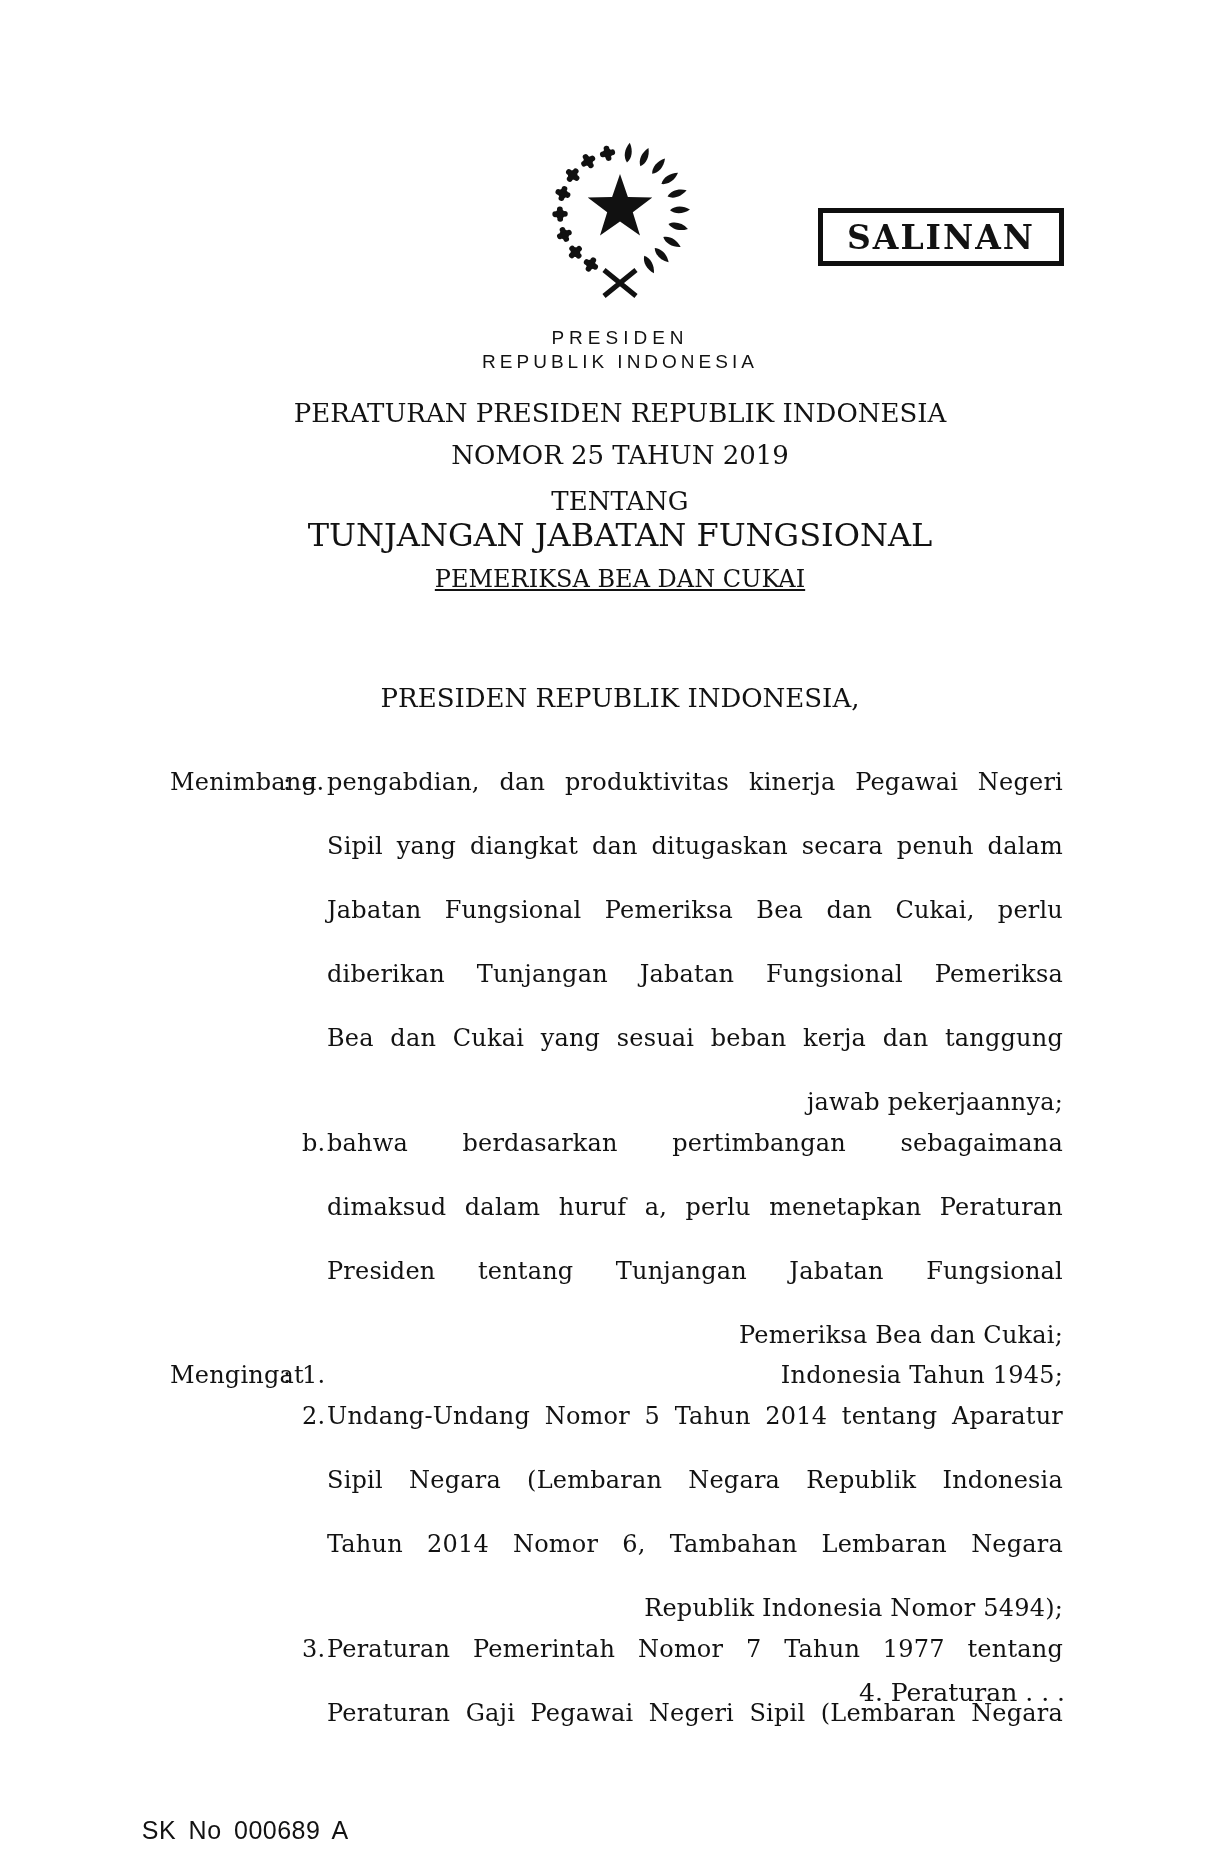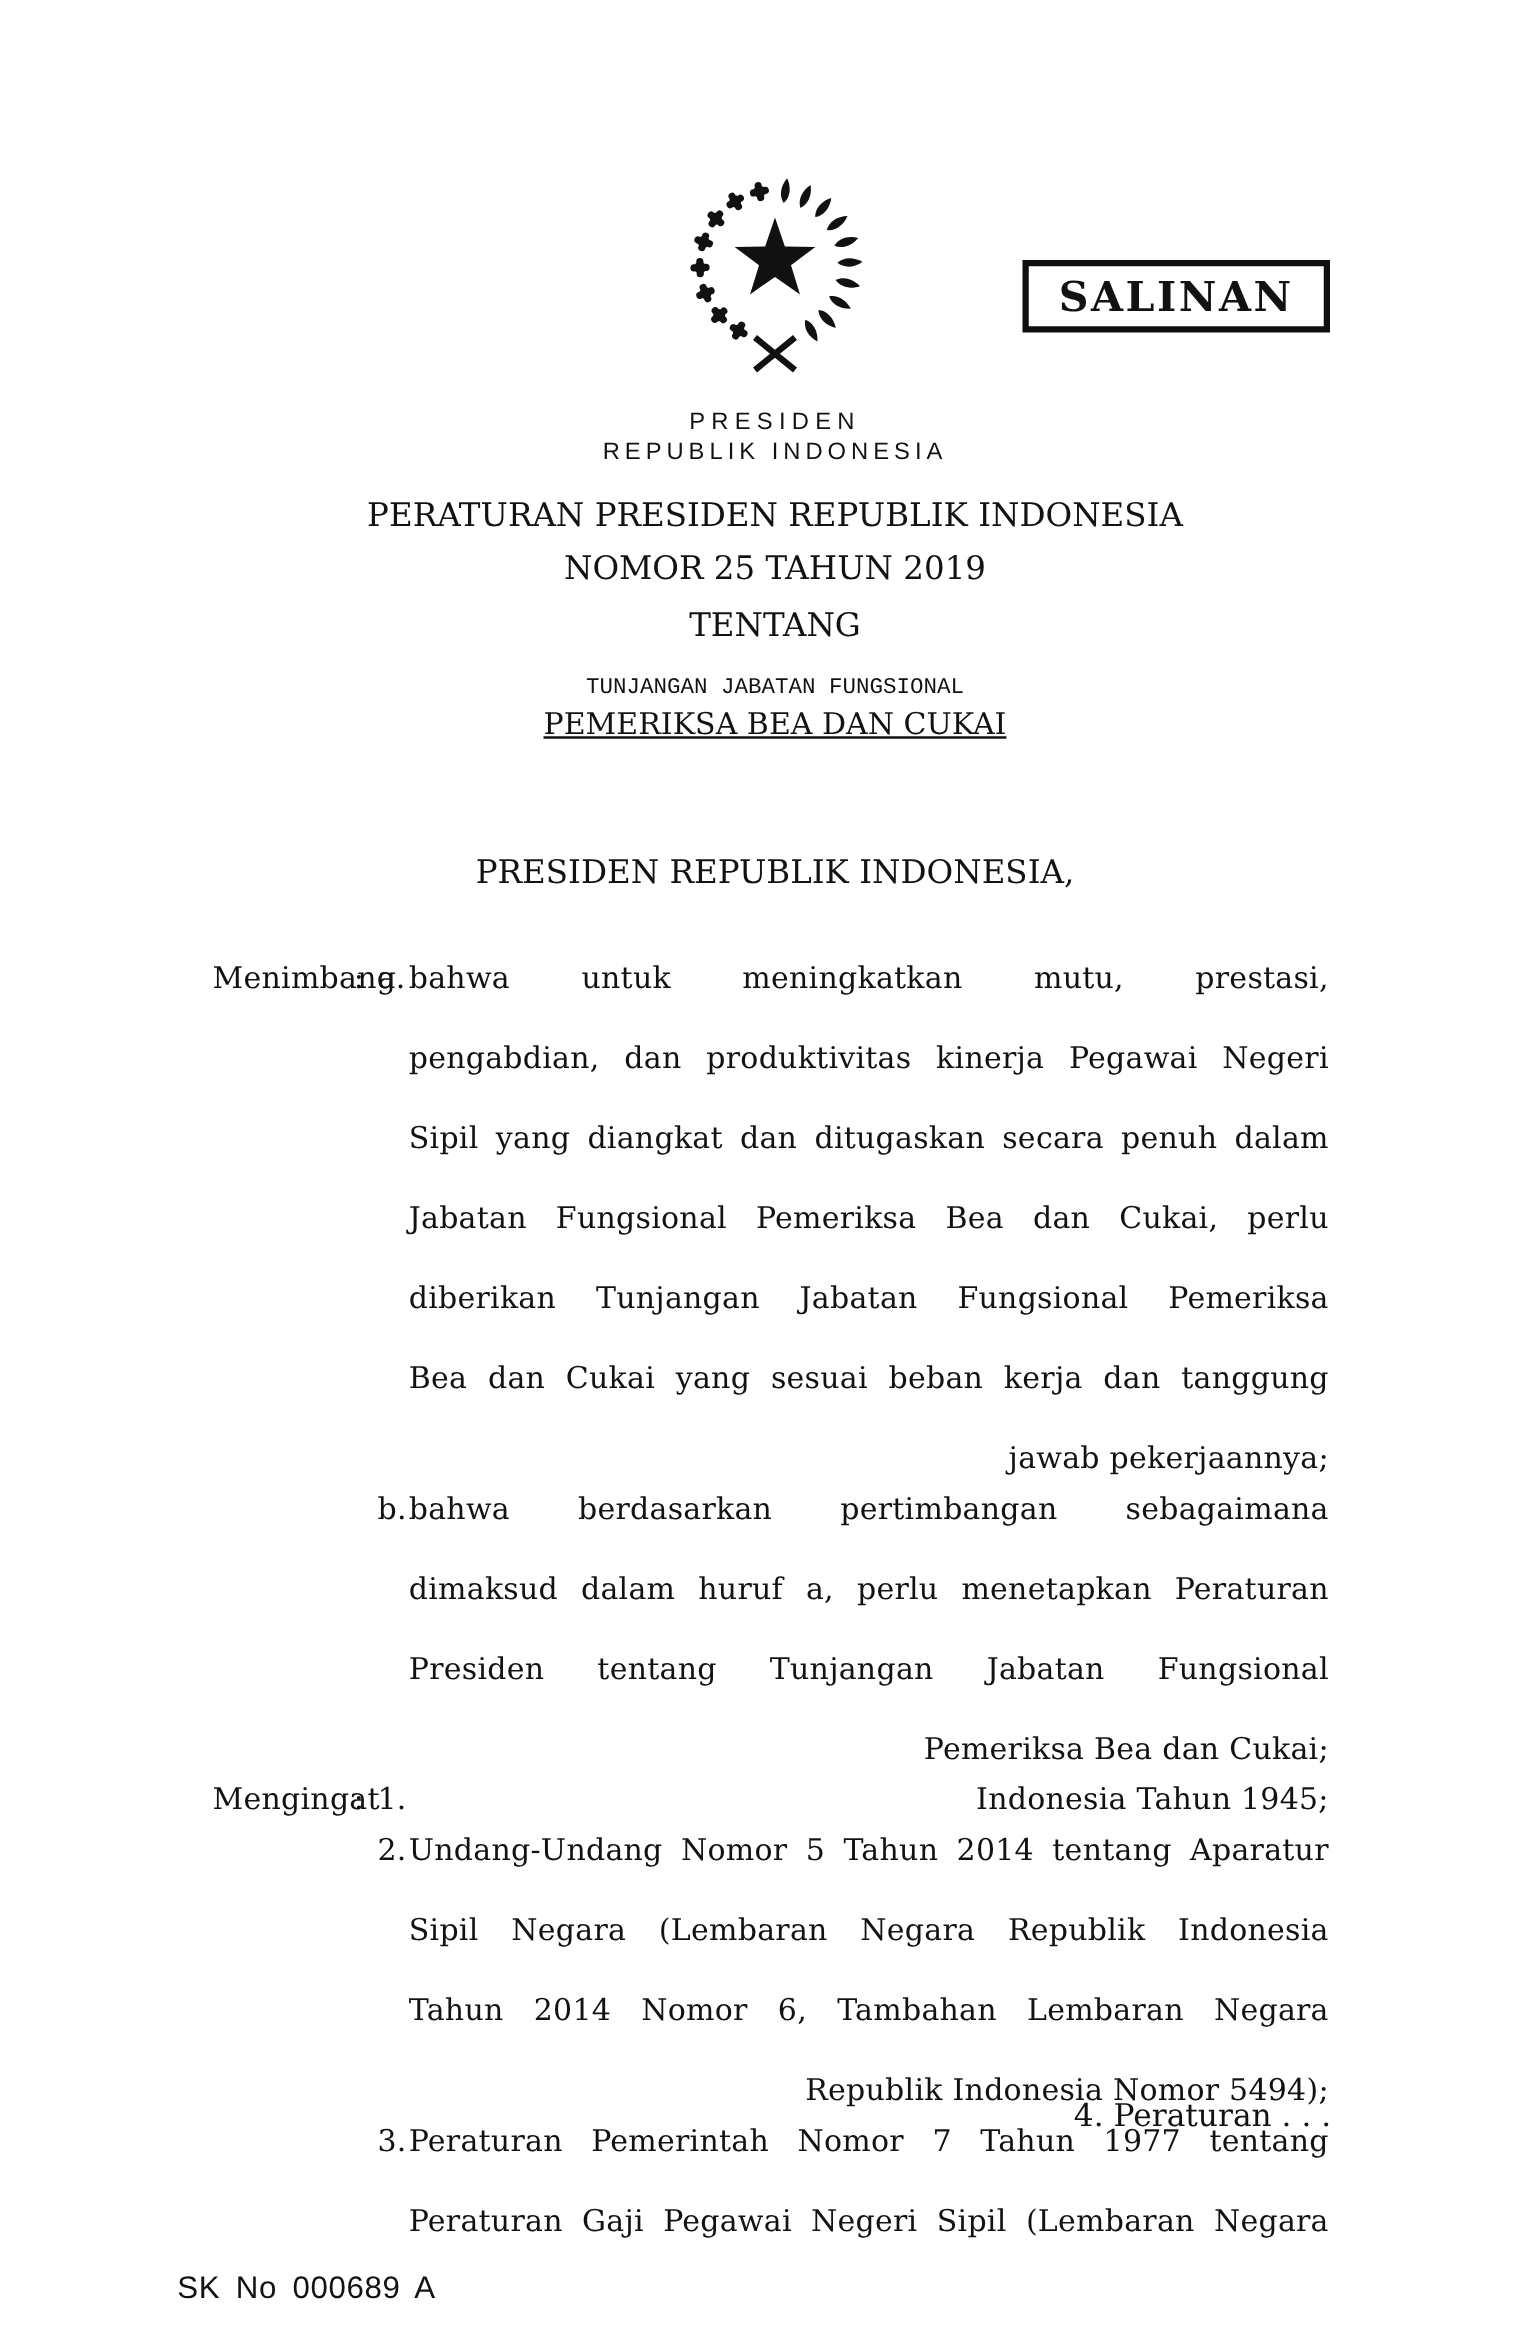--- a/index.html
+++ b/index.html
@@ -25,21 +25,21 @@
   
   .cline{
     position:absolute;left:20px;width:1200px;text-align:center;
     white-space:pre;
   }
   .letterhead1{top:327px;font-family:"Liberation Sans", sans-serif;font-size:19px;letter-spacing:5px;}
   .letterhead2{top:351px;font-family:"Liberation Sans", sans-serif;font-size:19px;letter-spacing:4px;}
   .t-reg{top:398px;font-size:26px;}
   .t-num{top:440px;font-size:26px;}
   .t-tentang{top:486px;font-size:26px;}
-  .t-subj1{top:540px;font-size:18px;font-family:Liberation Mono, monospace;}
+  .t-subj1{top:516px;font-size:32px;}
   .t-subj2{top:565px;font-size:24px;text-decoration:underline;}
   .t-invoc{top:621px;font-size:26px;}
   .t-enact{top:683px;font-size:26px;}
   
   #body{
     position:absolute;left:170px;top:766px;width:893px;
     font-size:24px;line-height:32px;letter-spacing:0.2px;
   }
   .section{display:flex;margin-bottom:8px;}
   .sec-label{width:113px;flex:none;white-space:nowrap;}
@@ -120,21 +120,20 @@
   <div class="cline t-enact">PRESIDEN REPUBLIK INDONESIA,</div>
 
   <div id="body">
       <div class="section">
         <div class="sec-label">Menimbang</div>
         <div class="sec-colon">:</div>
         <div class="sec-items">
           <div class="item">
             <div class="marker">a.</div>
             <div class="lines">
-              <div class="line">bahwa untuk meningkatkan mutu, prestasi,</div>
               <div class="line">pengabdian, dan produktivitas kinerja Pegawai Negeri</div>
               <div class="line">Sipil yang diangkat dan ditugaskan secara penuh dalam</div>
               <div class="line">Jabatan Fungsional Pemeriksa Bea dan Cukai, perlu</div>
               <div class="line">diberikan Tunjangan Jabatan Fungsional Pemeriksa</div>
               <div class="line">Bea dan Cukai yang sesuai beban kerja dan tanggung</div>
               <div class="line last">jawab pekerjaannya;</div>
             </div>
           </div>
           <div class="item">
             <div class="marker">b.</div>

